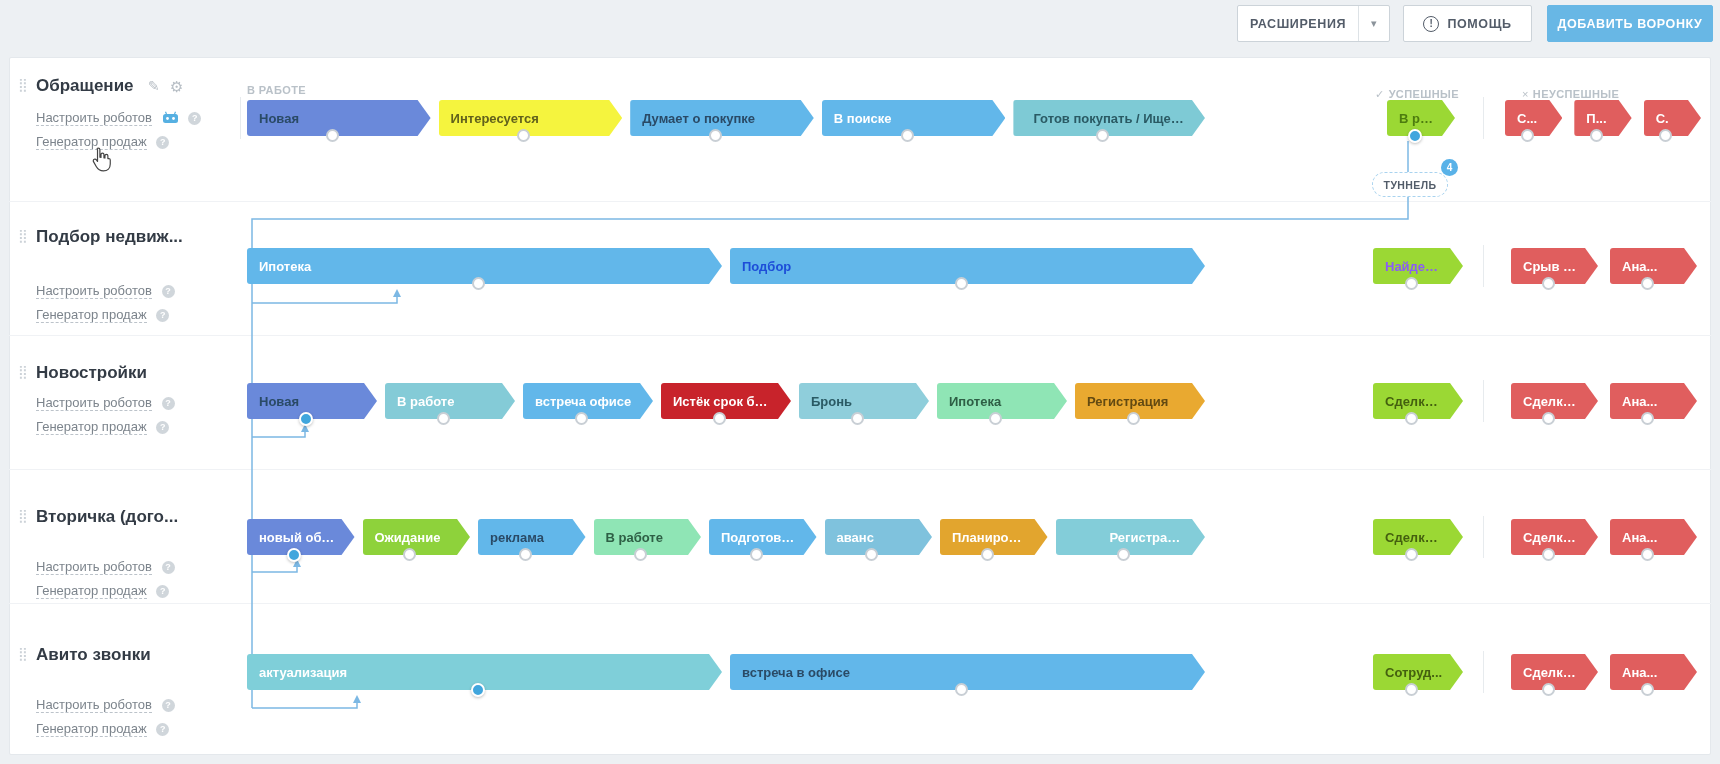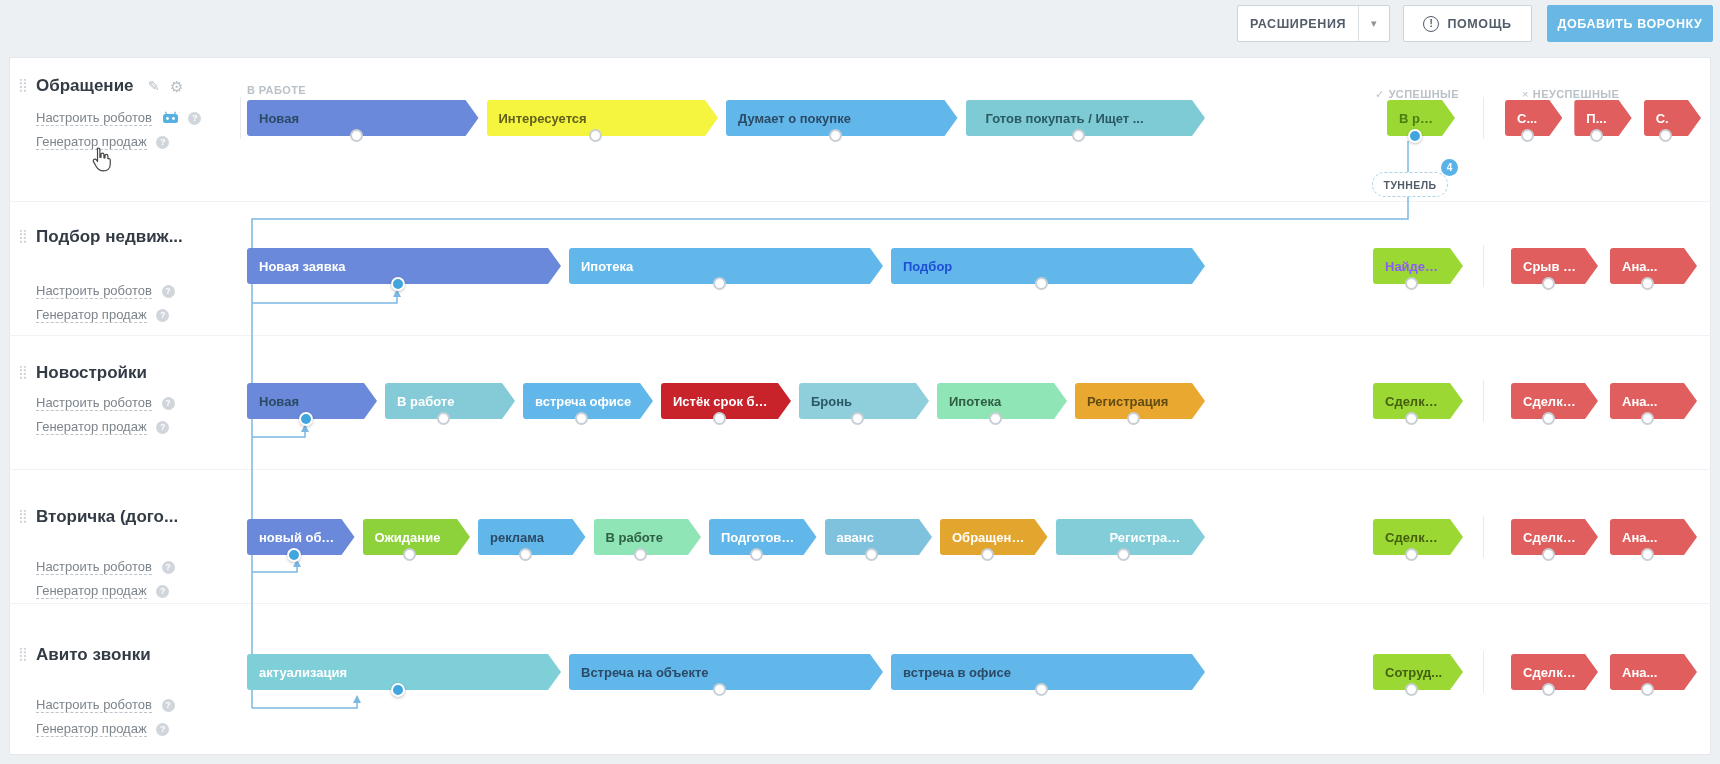--- a/index.html
+++ b/index.html
@@ -215,20 +215,24 @@
           <span class="chip-dot"></span>
         </div>
         <div class="chip" style="--bg: #f5f43e; color: rgb(97, 97, 28);">
           <span class="chip-label">Интересуется</span>
           <span class="chip-dot"></span>
         </div>
         <div class="chip" style="--bg: #62b7ea; color: rgb(42, 74, 102);">
           <span class="chip-label">Думает о покупке</span>
           <span class="chip-dot"></span>
         </div>
+        <div class="chip" style="--bg: #62b7ea; color: rgb(255, 255, 255);">
+          <span class="chip-label">В поиске</span>
+          <span class="chip-dot"></span>
+        </div>
         <div class="chip" style="--bg: #7ecad5; color: rgb(42, 90, 100); padding-left: 8px;">
           <span class="chip-label">Готов покупать / Ищет ...</span>
           <span class="chip-dot"></span>
         </div>
       </div>
     <div class="succcol">
         <div class="chip" style="--bg: #9bd834; color: #4d7c0f; margin-left: 12px;">
           <span class="chip-label">В работу</span>
           <span class="chip-dot filled"></span>
         </div>
@@ -255,24 +259,20 @@
     <h2 class="ftitle">Подбор недвиж...</h2>
     <div class="link l1">
       <a>Настроить роботов</a>
       <span class="q">?</span>
     </div>
     <div class="link l2">
       <a>Генератор продаж</a>
       <span class="q">?</span>
     </div>
     <div class="stages">
-        <div class="chip" style="--bg: #6a89da; color: rgb(255, 255, 255);">
-          <span class="chip-label">Новая заявка</span>
-          <span class="chip-dot filled"></span>
-        </div>
         <div class="chip" style="--bg: #62b7ea; color: rgb(255, 255, 255);">
           <span class="chip-label">Ипотека</span>
           <span class="chip-dot"></span>
         </div>
         <div class="chip" style="--bg: #62b7ea; color: #1d4ed8;">
           <span class="chip-label">Подбор</span>
           <span class="chip-dot"></span>
         </div>
       </div>
     <div class="succcol">
@@ -384,21 +384,21 @@
         </div>
         <div class="chip" style="--bg: #62b7ea; color: rgb(255, 255, 255);">
           <span class="chip-label">Подготовка ...</span>
           <span class="chip-dot"></span>
         </div>
         <div class="chip" style="--bg: #7fc2dd; color: rgb(255, 255, 255);">
           <span class="chip-label">аванс</span>
           <span class="chip-dot"></span>
         </div>
         <div class="chip" style="--bg: #e2a52e; color: rgb(255, 255, 255);">
-          <span class="chip-label">Обращение...</span>
+          <span class="chip-label">Планирован...</span>
           <span class="chip-dot"></span>
         </div>
         <div class="chip" style="--bg: #83cdd9; color: rgb(255, 255, 255); padding-left: 42px;">
           <span class="chip-label">Регистрац...</span>
           <span class="chip-dot"></span>
         </div>
       </div>
     <div class="succcol">
         <div class="chip" style="--bg: #9bd834; color: rgb(68, 96, 15);">
           <span class="chip-label">Сделка ...</span>
@@ -428,24 +428,20 @@
     <div class="link l2">
       <a>Генератор продаж</a>
       <span class="q">?</span>
     </div>
     <div class="stages">
         <div class="chip" style="--bg: #7fcfd9; color: rgb(255, 255, 255);">
           <span class="chip-label">актуализация</span>
           <span class="chip-dot filled"></span>
         </div>
         <div class="chip" style="--bg: #62b7ea; color: rgb(42, 74, 102);">
-          <span class="chip-label">Встреча на объекте</span>
-          <span class="chip-dot"></span>
-        </div>
-        <div class="chip" style="--bg: #62b7ea; color: rgb(42, 74, 102);">
           <span class="chip-label">встреча в офисе</span>
           <span class="chip-dot"></span>
         </div>
       </div>
     <div class="succcol">
         <div class="chip" style="--bg: #9bd834; color: rgb(68, 96, 15);">
           <span class="chip-label">Сотруд...</span>
           <span class="chip-dot"></span>
         </div>
       </div>

